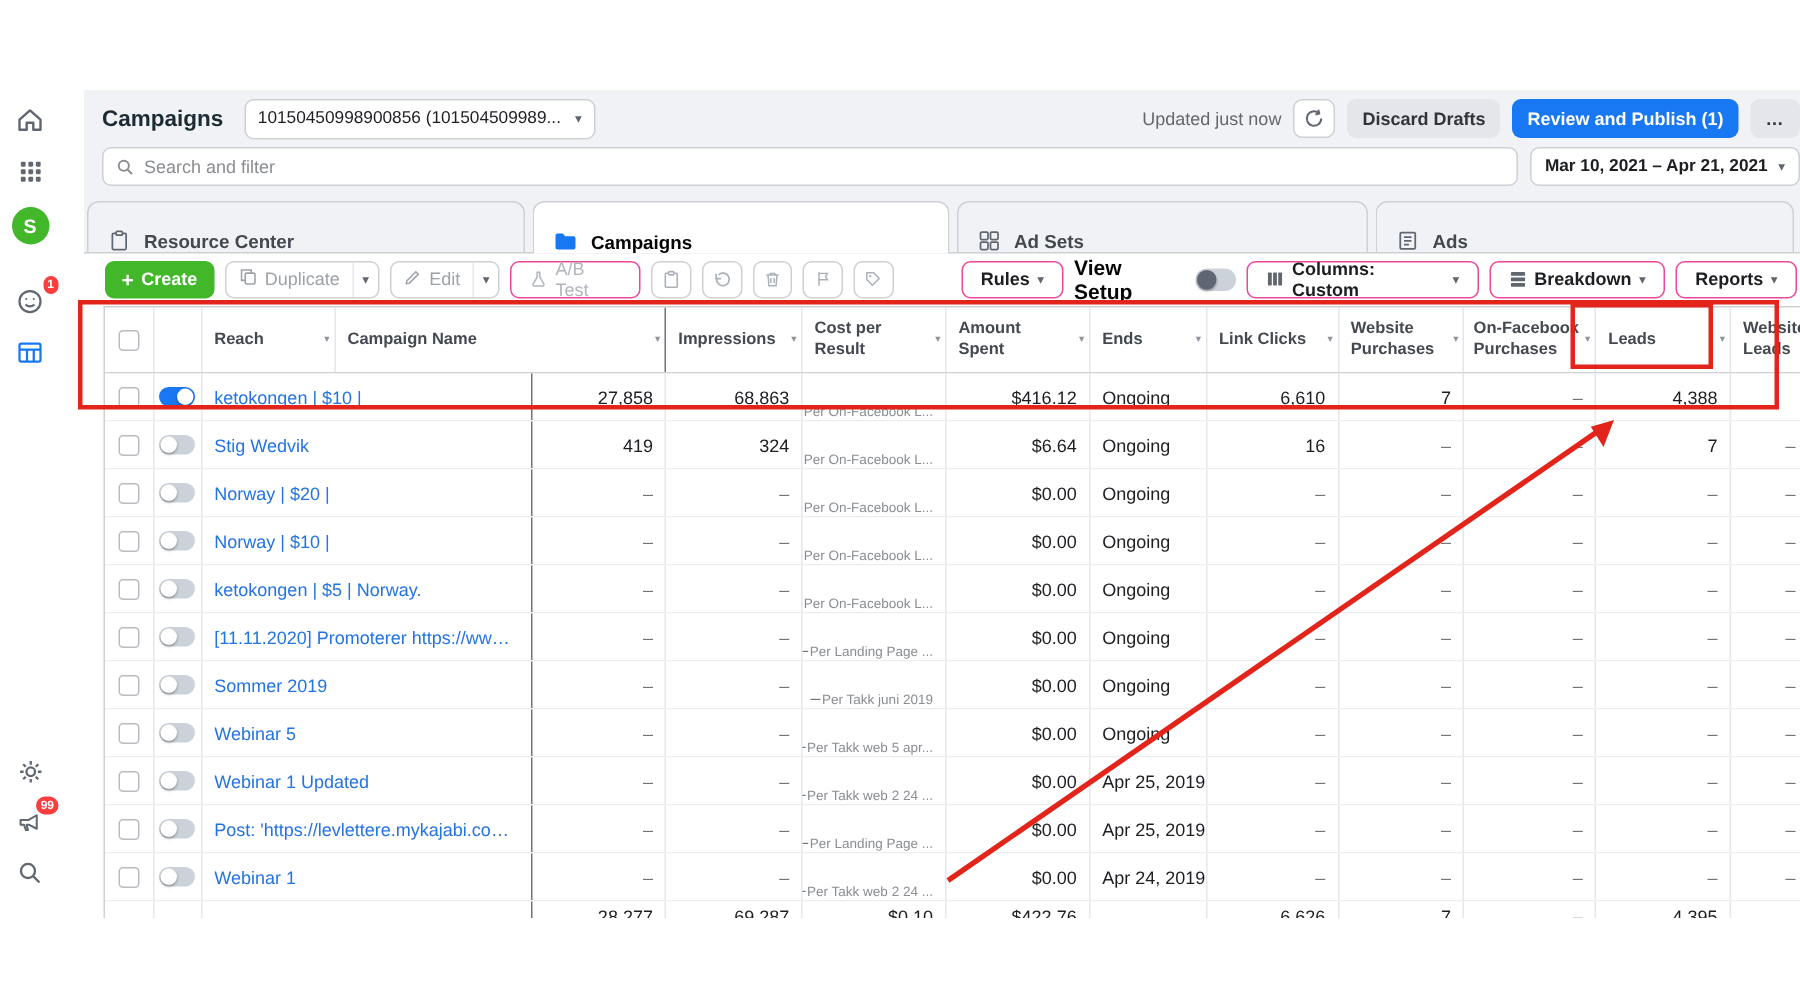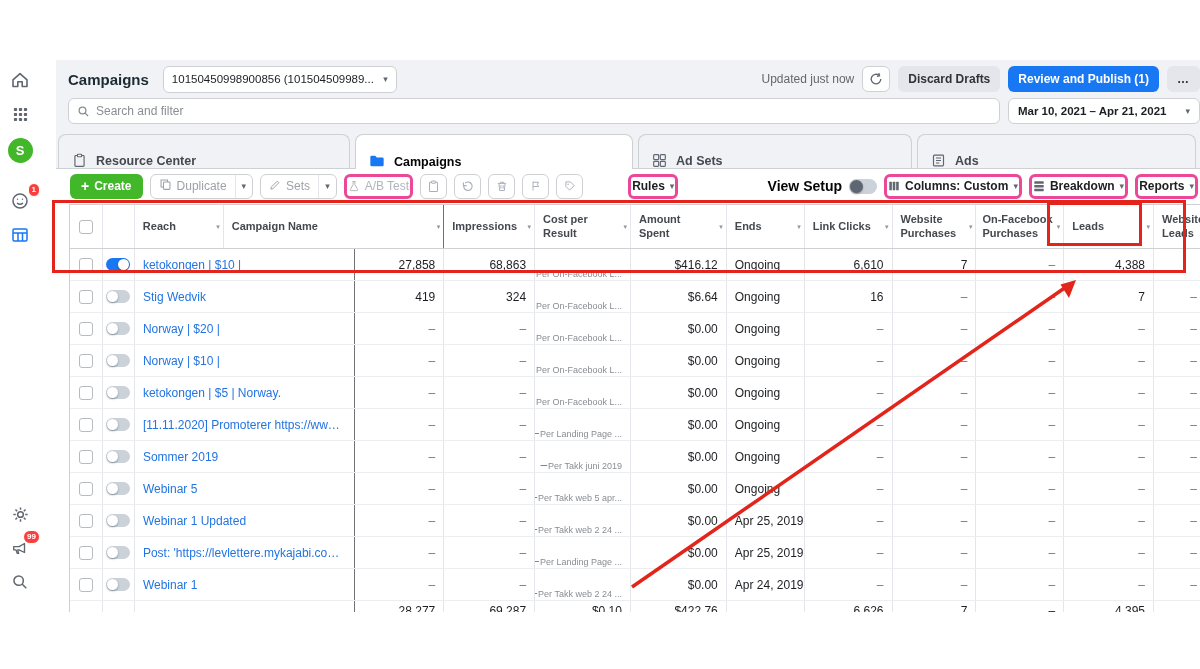--- a/index.html
+++ b/index.html
@@ -25,37 +25,37 @@
 .updated{font-size:12px;color:#65676b}
 .iconbtn{height:26px;min-width:28px;background:#fff;border:1px solid #ced0d4;border-radius:6px;display:flex;align-items:center;justify-content:center;color:#606770;cursor:pointer}
 .btn{height:26px;border:none;border-radius:6px;display:flex;align-items:center;justify-content:center;font-size:12px;font-weight:bold;padding:0 10px;font-family:inherit;cursor:pointer}
 .btn.gray{background:#e4e6eb;color:#303338}
 .btn.blue{background:var(--blue,#1877f2);color:#fff}
 .btn.dots{background:#e4e6eb;color:#303338;min-width:30px;letter-spacing:1px}
 .searchrow{height:34px;display:flex;align-items:flex-start;gap:8px;padding:0 8px 0 12px}
 .searchbox{flex:1;height:26px;background:#fff;border:1px solid #ced0d4;border-radius:6px;display:flex;align-items:center;gap:6px;padding:0 8px;color:#8a8d91}
 .searchbox input{border:none;outline:none;flex:1;font-size:12px;font-family:inherit;color:#1c1e21;background:transparent}
 .searchbox input::placeholder{color:#8a8d91}
-.datebtn{height:26px;background:#fff;border:1px solid #ced0d4;border-radius:6px;display:flex;align-items:center;gap:19px;padding:0 9px;font-size:11.5px;font-weight:bold;color:#1c1e21;cursor:pointer}
+.datebtn{height:26px;background:#fff;border:1px solid #ced0d4;border-radius:6px;display:flex;align-items:center;gap:7px;padding:0 9px;font-size:11.5px;font-weight:bold;color:#1c1e21;cursor:pointer}
 
 .tabsrow{height:36px;display:flex;align-items:flex-end;gap:5px;padding-left:2px}
 .tab{height:34px;display:flex;align-items:flex-end;gap:9px;padding:0 13px;background:#f0f2f5;border:1px solid #ced0d4;border-bottom:none;border-radius:8px 8px 0 0;font-size:12.5px;font-weight:bold;color:#444950;cursor:pointer}
 .tab .ticn{display:flex;color:#606770}
 .tab.active{background:#fff;color:#050505;height:35px;margin-bottom:-1px;z-index:2}
 .tab.active .ticn{color:var(--blue,#1877f2)}
 .t-rc{width:292px}.t-camp{width:278px}.t-adsets{width:274px}.t-ads{width:279px}
 
 .panel{flex:1;background:#fff;border-top:1px solid #ced0d4;display:flex;flex-direction:column;position:relative;z-index:1}
 .toolbar{height:34px;display:flex;align-items:center;gap:7px;padding:0 10px 0 14px}
 .create{height:25px;background:var(--green,#42b72a);border:none;border-radius:6px;color:#fff;font-size:12px;font-weight:bold;display:flex;align-items:center;gap:5px;padding:0 11px;font-family:inherit;cursor:pointer}
 .create .plus{font-size:14px;line-height:1;font-weight:bold}
 .split{display:flex;align-items:stretch;height:25px;border:1px solid #ced0d4;border-radius:6px;background:#fff;cursor:pointer}
 .split .mainpart{display:flex;align-items:center;gap:5px;padding:0 8px;font-size:12px;color:#9da2a8}
 .split .caretpart{display:flex;align-items:center;padding:0 6px;border-left:1px solid #e4e6eb;color:#9da2a8}
-.tbtn{height:25px;background:#fff;border:3px solid #ec4899;border-radius:6px;display:flex;align-items:center;gap:5px;padding:0 1px;font-size:12px;color:#444950;cursor:pointer}
+.tbtn{height:25px;background:#fff;border:1px solid #ec4899;border-radius:6px;display:flex;align-items:center;gap:5px;padding:0 12px;font-size:12px;color:#444950;cursor:pointer}
 .tbtn .bic{display:flex;color:#606770}
 .tbtn.disabled{color:#b0b5bc}.tbtn.disabled .bic{color:#b0b5bc}
 .iconsq{width:27px;height:25px;background:#fff;border:1px solid #ced0d4;border-radius:6px;display:flex;align-items:center;justify-content:center;color:#aab0b8;cursor:pointer}
 .viewsetup{display:flex;align-items:center;gap:7px;margin-left:auto;font-size:14px;font-weight:bold;color:#050505}
 .toggle{display:inline-block;position:relative;border-radius:8px;background:#ccd2d9;cursor:pointer}
 .toggle .knob{position:absolute;border-radius:50%;background:#fff;box-shadow:0 1px 2px rgba(0,0,0,.35)}
 .toggle.sm{width:24px;height:13px}
 .toggle.sm .knob{width:11px;height:11px;top:1px;left:1px}
 .toggle.md{width:28px;height:15px}
 .toggle.md .knob{width:13px;height:13px;top:1px;left:1px;background:#5f6673}
@@ -249,21 +249,21 @@
             </span>
             <span class="caretpart">
                 <span class="caret">▾</span>
               </span>
           </div>
           <div class="split">
             <span class="mainpart">
               <span class="bic"><svg width="12" height="12" viewBox="0 0 16 16" fill="none" stroke="currentColor" stroke-width="1.3">
                     <path d="M2.5 13.5 L3 10.8 L11 2.8 L13.2 5 L5.2 13 L2.5 13.5 Z" stroke-linejoin="round"></path>
                   </svg></span>
-              <span>Sets</span>
+              <span>Edit</span>
             </span>
             <span class="caretpart">
                 <span class="caret">▾</span>
               </span>
           </div>
           <div class="tbtn disabled">
             <span class="bic">
                 <svg width="12" height="12" viewBox="0 0 16 16" fill="none" stroke="currentColor" stroke-width="1.3">
                   <path d="M6.2 2 H9.8 M6.8 2 V6.2 L3.2 12.6 A1.1 1.1 0 0 0 4.2 14.2 H11.8 A1.1 1.1 0 0 0 12.8 12.6 L9.2 6.2 V2"></path>
                 </svg>

